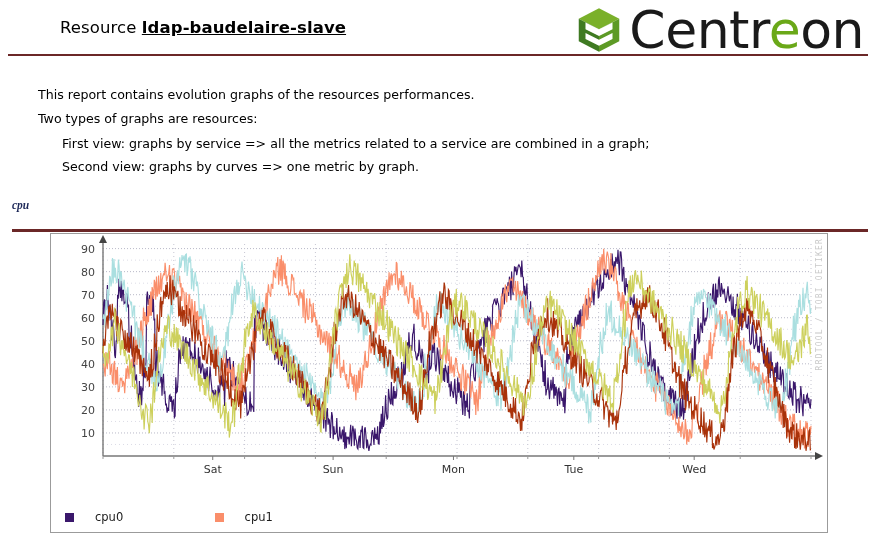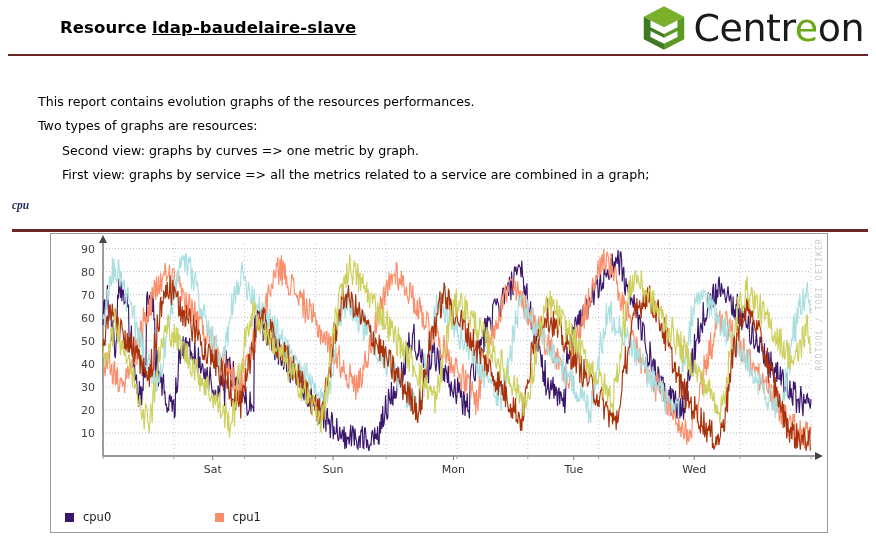--- a/index.html
+++ b/index.html
@@ -24,34 +24,34 @@
     box-sizing: border-box;
   }
   .header-title {
     position: absolute;
     left: 60px;
     top: 18px;
     font-size: 16.5px;
     letter-spacing: .1px;
     white-space: nowrap;
   }
-  .header-title .lbl { font-weight: 700; }
+  .header-title .lbl { font-weight: 400; }
   .header-title .val { font-weight: 700; text-decoration: underline; }
 
   .brand {
     position: absolute;
     right: 12px;
     top: 4px;
     display: flex;
     align-items: center;
     gap: 6px;
   }
   .brand-mark { width: 48px; height: 48px; display: block; }
   .brand-text {
-    font-size: 38px;
+    font-size: 52px;
     font-weight: 400;
     letter-spacing: -0.5px;
     line-height: 1;
     font-family: "DejaVu Sans", "Liberation Sans", sans-serif;
     color: #1a1a1a;
   }
   .brand-text .accent { color: #6aa818; }
 
   .header-rule {
     position: absolute;
@@ -69,21 +69,21 @@
     top: 86px;
     width: 620px;
   }
   .info h2 {
     margin: 0 0 7px 0;
     font-size: 13.5px;
     font-weight: 700;
     letter-spacing: .1px;
   }
   .info p {
-    margin: 7px 0 7px 0;
+    margin: 0 0 7px 0;
     font-size: 12.6px;
     line-height: 1.38;
   }
   .info p.indent { margin-left: 24px; margin-bottom: 6px; }
 
   
   .section-label {
     position: absolute;
     left: 12px;
     top: 199px;
@@ -137,21 +137,21 @@
     left: 0;
     right: 0;
     bottom: 8px;
     display: flex;
     padding: 0 14px;
     box-sizing: border-box;
   }
   .legend-item {
     display: flex;
     align-items: center;
-    gap: 9px;
+    gap: 21px;
     width: 20%;
   }
   .legend-swatch {
     width: 9px;
     height: 9px;
     flex: 0 0 auto;
   }
   .legend-label {
     font-size: 11.5px;
     font-family: "DejaVu Sans", "Liberation Sans", sans-serif;
@@ -180,22 +180,22 @@
     </svg>
     <div class="brand-text"><span>C</span><span>entr</span><span class="accent">e</span><span>on</span></div>
   </div>
 
   <div class="header-rule"></div>
 </div>
 
 <div class="info">
   <p>This report contains evolution graphs of the resources performances.</p>
   <p>Two types of graphs are resources:</p>
+  <p class="indent">First view: graphs by service =&gt; all the metrics related to a service are combined in a graph;</p>
   <p class="indent">Second view: graphs by curves =&gt; one metric by graph.</p>
-  <p class="indent">First view: graphs by service =&gt; all the metrics related to a service are combined in a graph;</p>
 </div>
 
 <div class="section-label">cpu</div>
 <div class="section-rule"></div>
 
 <div class="graph-frame">
 
   <svg class="graph-svg" id="cpu-chart" width="776" height="258" viewBox="0 0 776 258">
       <line x1="52" y1="198.95652173913044" x2="760" y2="198.95652173913044" stroke="#b9b9c8" stroke-width="1" stroke-dasharray="1 2"></line>
       <text x="44" y="202.95652173913044" text-anchor="end" font-family="&quot;DejaVu Sans&quot;,&quot;Liberation Sans&quot;,sans-serif" font-size="11" fill="#444">10</text>

